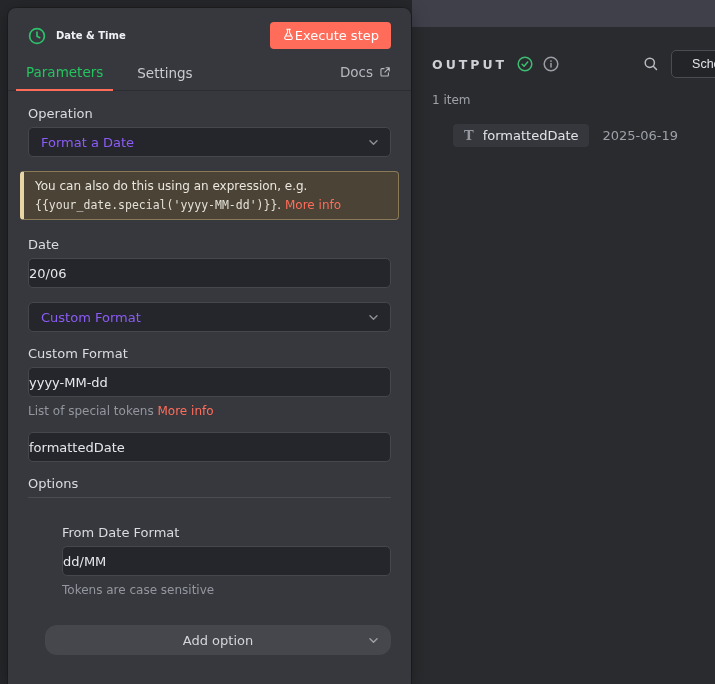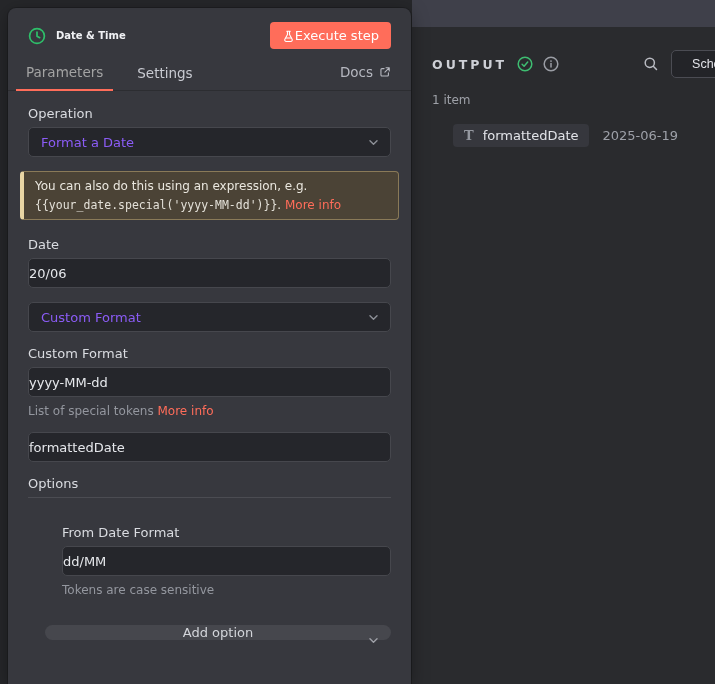--- a/index.html
+++ b/index.html
@@ -29,27 +29,27 @@
   .key-name { font-size:13px; color:#e2e4e9; }
   .row-value { margin-left:13px; font-size:13px; color:#9da0a8; }
 
   
   .panel { position:absolute; left:8px; top:8px; width:403px; height:676px;
     background:#37383e; border-radius:8px 8px 0 0;
     box-shadow:0 0 0 1px rgba(0,0,0,.18), 0 4px 18px rgba(0,0,0,.35); }
   .panel-header { padding:14px 20px 0; }
   .header-row { display:flex; align-items:center; }
   .panel-title { margin-left:10px; font-size:10px; font-weight:700; color:#f0f1f4; }
-  .execute-btn { margin-left:auto; display:flex; align-items:flex-end; gap:0; background:#ff6d5a;
+  .execute-btn { margin-left:auto; display:flex; align-items:flex-start; gap:0; background:#ff6d5a;
     border:none; border-radius:4px; color:#fff; font-size:13px; font-weight:500;
     padding:6px 12px; cursor:pointer; font-family:inherit; }
   .tabs-row { display:flex; align-items:flex-end; margin:15px -20px 0; padding:0 20px;
     border-bottom:1px solid #2c2d31; }
   .tab { font-size:13.5px; padding:0 10px 9px; cursor:pointer; }
-  .tab.active { color:#a3a3a3; border-bottom:2px solid #ff6d5a; margin-bottom:-1px; margin-left:-12px; }
+  .tab.active { color:#22c55e; border-bottom:2px solid #ff6d5a; margin-bottom:-1px; margin-left:-12px; }
   .tab.plain { color:#c9cbd2; margin-left:14px; }
   .docs-link { margin-left:auto; display:flex; align-items:center; gap:6px; color:#b6b8c0;
     font-size:13.5px; padding-bottom:10px; cursor:pointer; }
 
   .panel-body { padding:15px 20px 0; }
   .field { margin-top:14px; }
   .field.first { margin-top:0; }
   .field.gap-lg { margin-top:17px; }
   .field-label { font-size:13px; color:#dadce1; margin-bottom:6px; }
   .text-input { display:block; width:100%; height:30px; background:#25262b;
@@ -63,21 +63,21 @@
     border-left:4px solid #e8d5a4; border-radius:4px; padding:5px 11px;
     font-size:12px; color:#eae7df; line-height:1.55; }
   .notice .code { font-family:"DejaVu Sans Mono","Liberation Mono",monospace;
     font-size:11.5px; color:#e3e0d8; }
   .link { color:#ff6d5a; cursor:pointer; }
   .helper { font-size:12px; color:#94979f; margin-top:7px; }
 
   .options-section { margin-top:14px; }
   .options-divider { border:none; border-bottom:1px solid #4b4c52; margin-top:6px; }
   .options-inner { padding-left:34px; margin-top:27px; }
-  .add-option { margin:28px 0 0 17px; width:calc(100% - 17px); height:15px; background:#46474d;
+  .add-option { margin:28px 0 0 17px; width:calc(100% - 17px); height:30px; background:#46474d;
     border:none; border-radius:12px; color:#d3d5da; font-size:13px; display:flex;
     align-items:center; justify-content:center; position:relative; cursor:pointer;
     font-family:inherit; }
   .add-option .chev { position:absolute; right:11px; top:9px; }
 
   svg { display:block; }
 </style>
 </head>
 <body>
 

